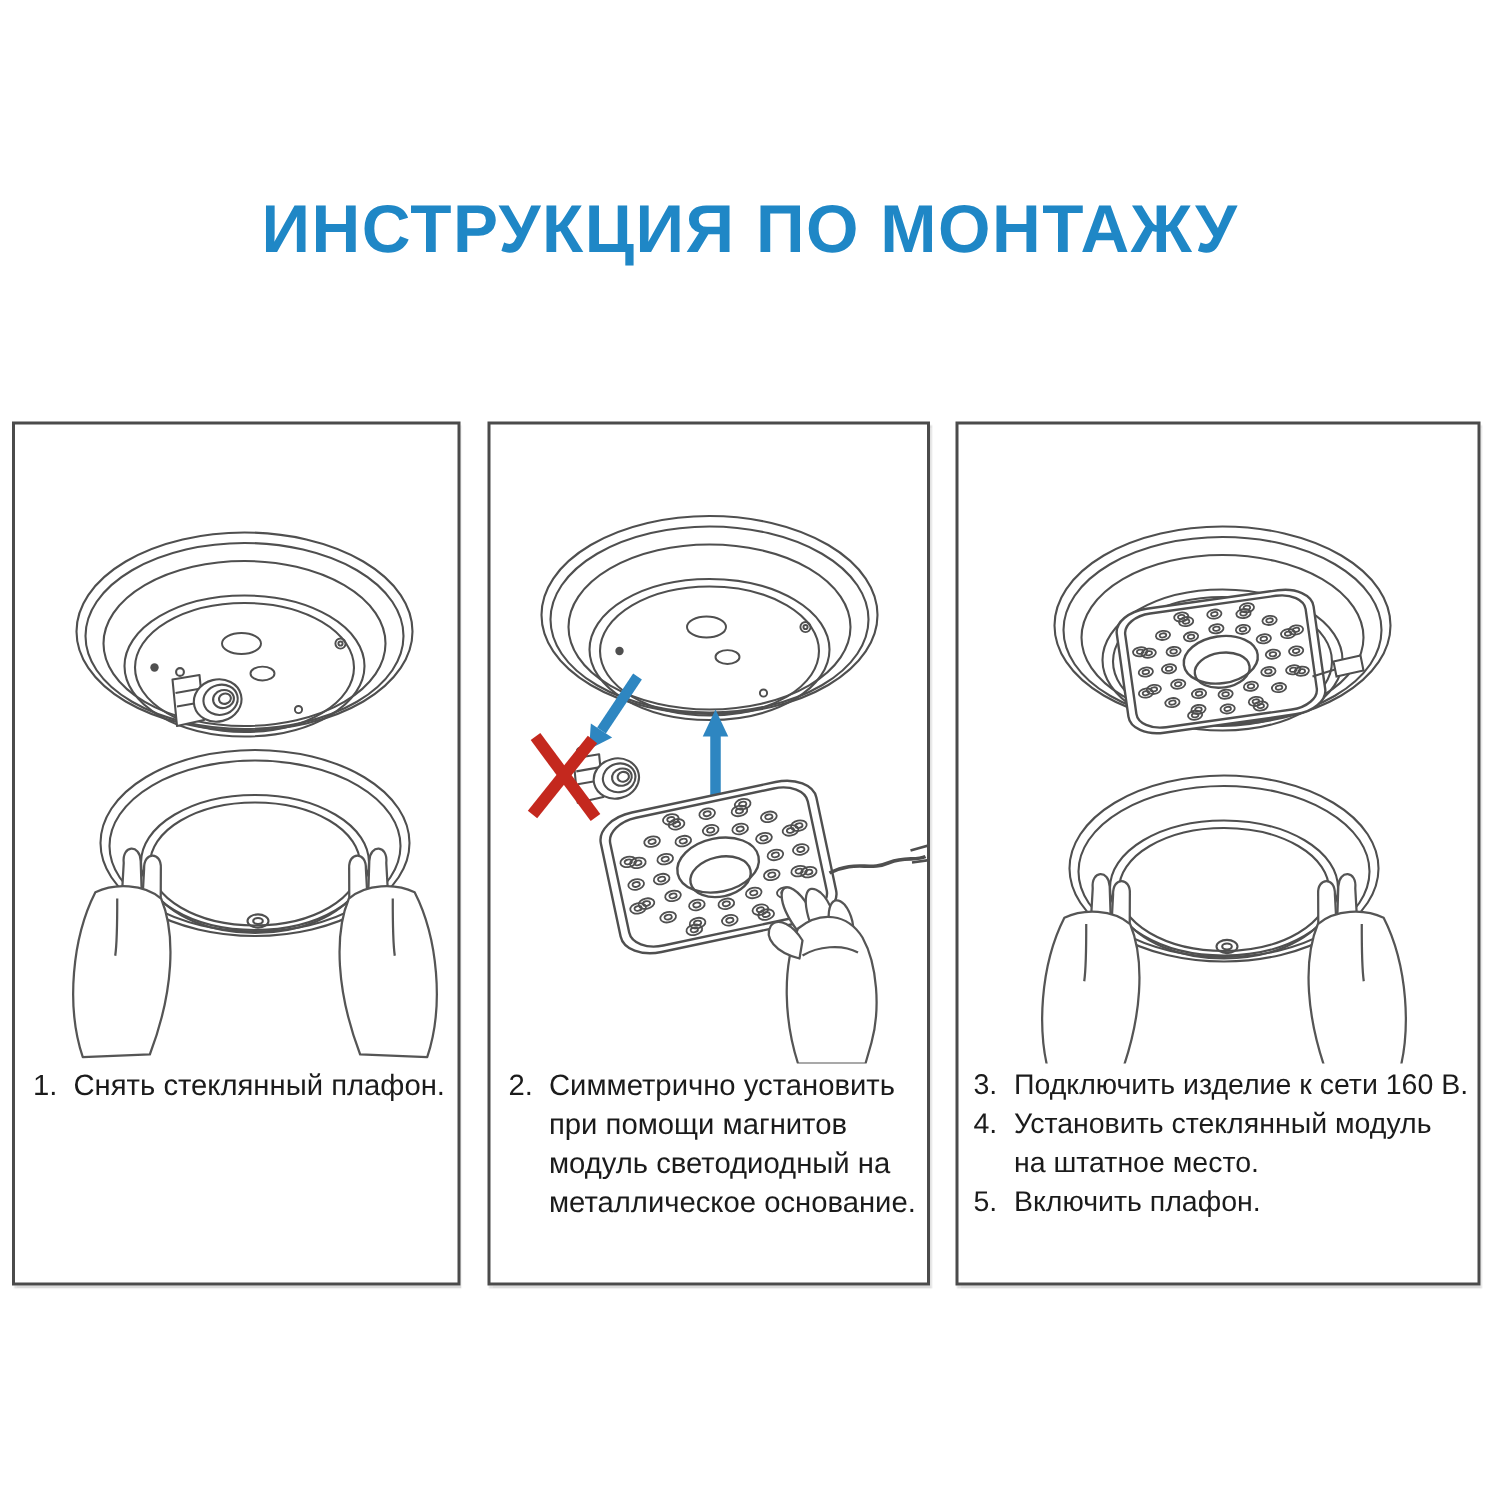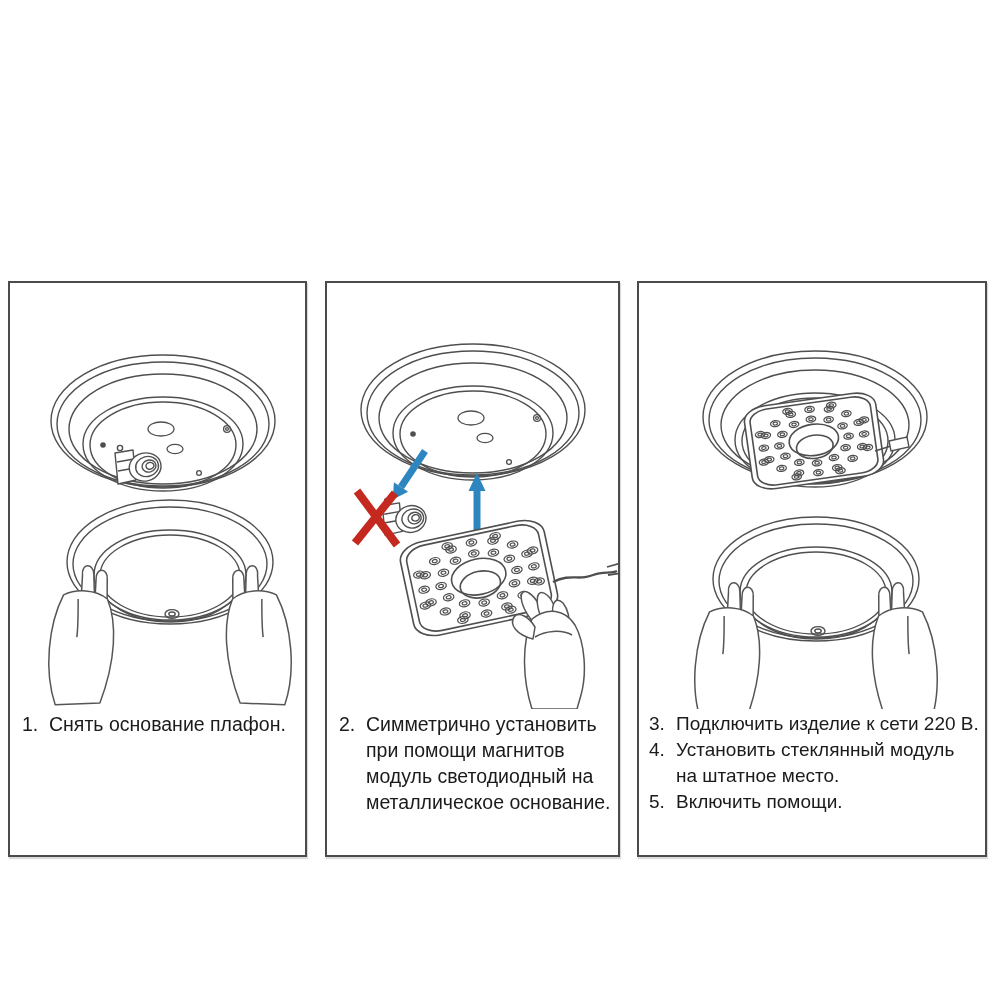--- a/index.html
+++ b/index.html
@@ -115,32 +115,33 @@
         <ellipse cx="0" cy="14" rx="70" ry="41"></ellipse>
         <path d="M-69,30 C-44,70 44,70 69,30"></path>
         <ellipse cx="2" cy="52" rx="7" ry="4.4"></ellipse>
         <ellipse cx="2" cy="52" rx="3.2" ry="2"></ellipse>
         <use href="#hand" transform="translate(-86,60) rotate(8)"></use>
         <use href="#hand" transform="translate(86,60) scale(-1,1) rotate(8)"></use>
       </g>
     </defs>
   </svg>
 
+  <div class="title">ИНСТРУКЦИЯ ПО МОНТАЖУ</div>
 
   <div class="panel" id="panel1">
     <svg class="art" viewBox="0 0 295 426">
       <use href="#base" transform="translate(153,146)"></use>
       <use href="#base-holes" transform="translate(153,162)"></use>
       <use href="#socket" transform="translate(131,184)"></use>
       <use href="#shade" transform="translate(160,279)"></use>
     </svg>
     <div class="caption">
       <div class="step">
         <span class="num">1.</span>
-        <span class="txt">Снять основание плафон.</span>
+        <span class="txt">Снять стеклянный плафон.</span>
       </div>
     </div>
   </div>
 
   <div class="panel" id="panel2">
     <svg class="art" viewBox="0 0 291 426">
       <use href="#base" transform="translate(146,135)"></use>
       <use href="#base-holes" transform="translate(146,151)"></use>
       <g>
         <line x1="98" y1="168" x2="74" y2="204" stroke="#2e86c1" stroke-width="7"></line>
@@ -183,26 +184,26 @@
       <use href="#module" transform="translate(175,158) rotate(-8) scale(0.92,0.58)"></use>
       <g stroke="#4f4f4f" stroke-width="1.4" fill="#fff">
         <path d="M236,168 L252,163" fill="none"></path>
         <path d="M250,158 L268,154 L270,164 L252,168 Z"></path>
       </g>
       <use href="#shade" transform="translate(177,296)"></use>
     </svg>
     <div class="caption">
       <div class="step">
         <span class="num">3.</span>
-        <span class="txt">Подключить изделие к сети 220 В.</span>
+        <span class="txt">Подключить изделие к сети 160 В.</span>
       </div>
       <div class="step">
         <span class="num">4.</span>
         <span class="txt">Установить стеклянный модуль на штатное место.</span>
       </div>
       <div class="step">
         <span class="num">5.</span>
-        <span class="txt">Включить помощи.</span>
+        <span class="txt">Включить плафон.</span>
       </div>
     </div>
   </div>
 
 </div>
 
 </body></html>

